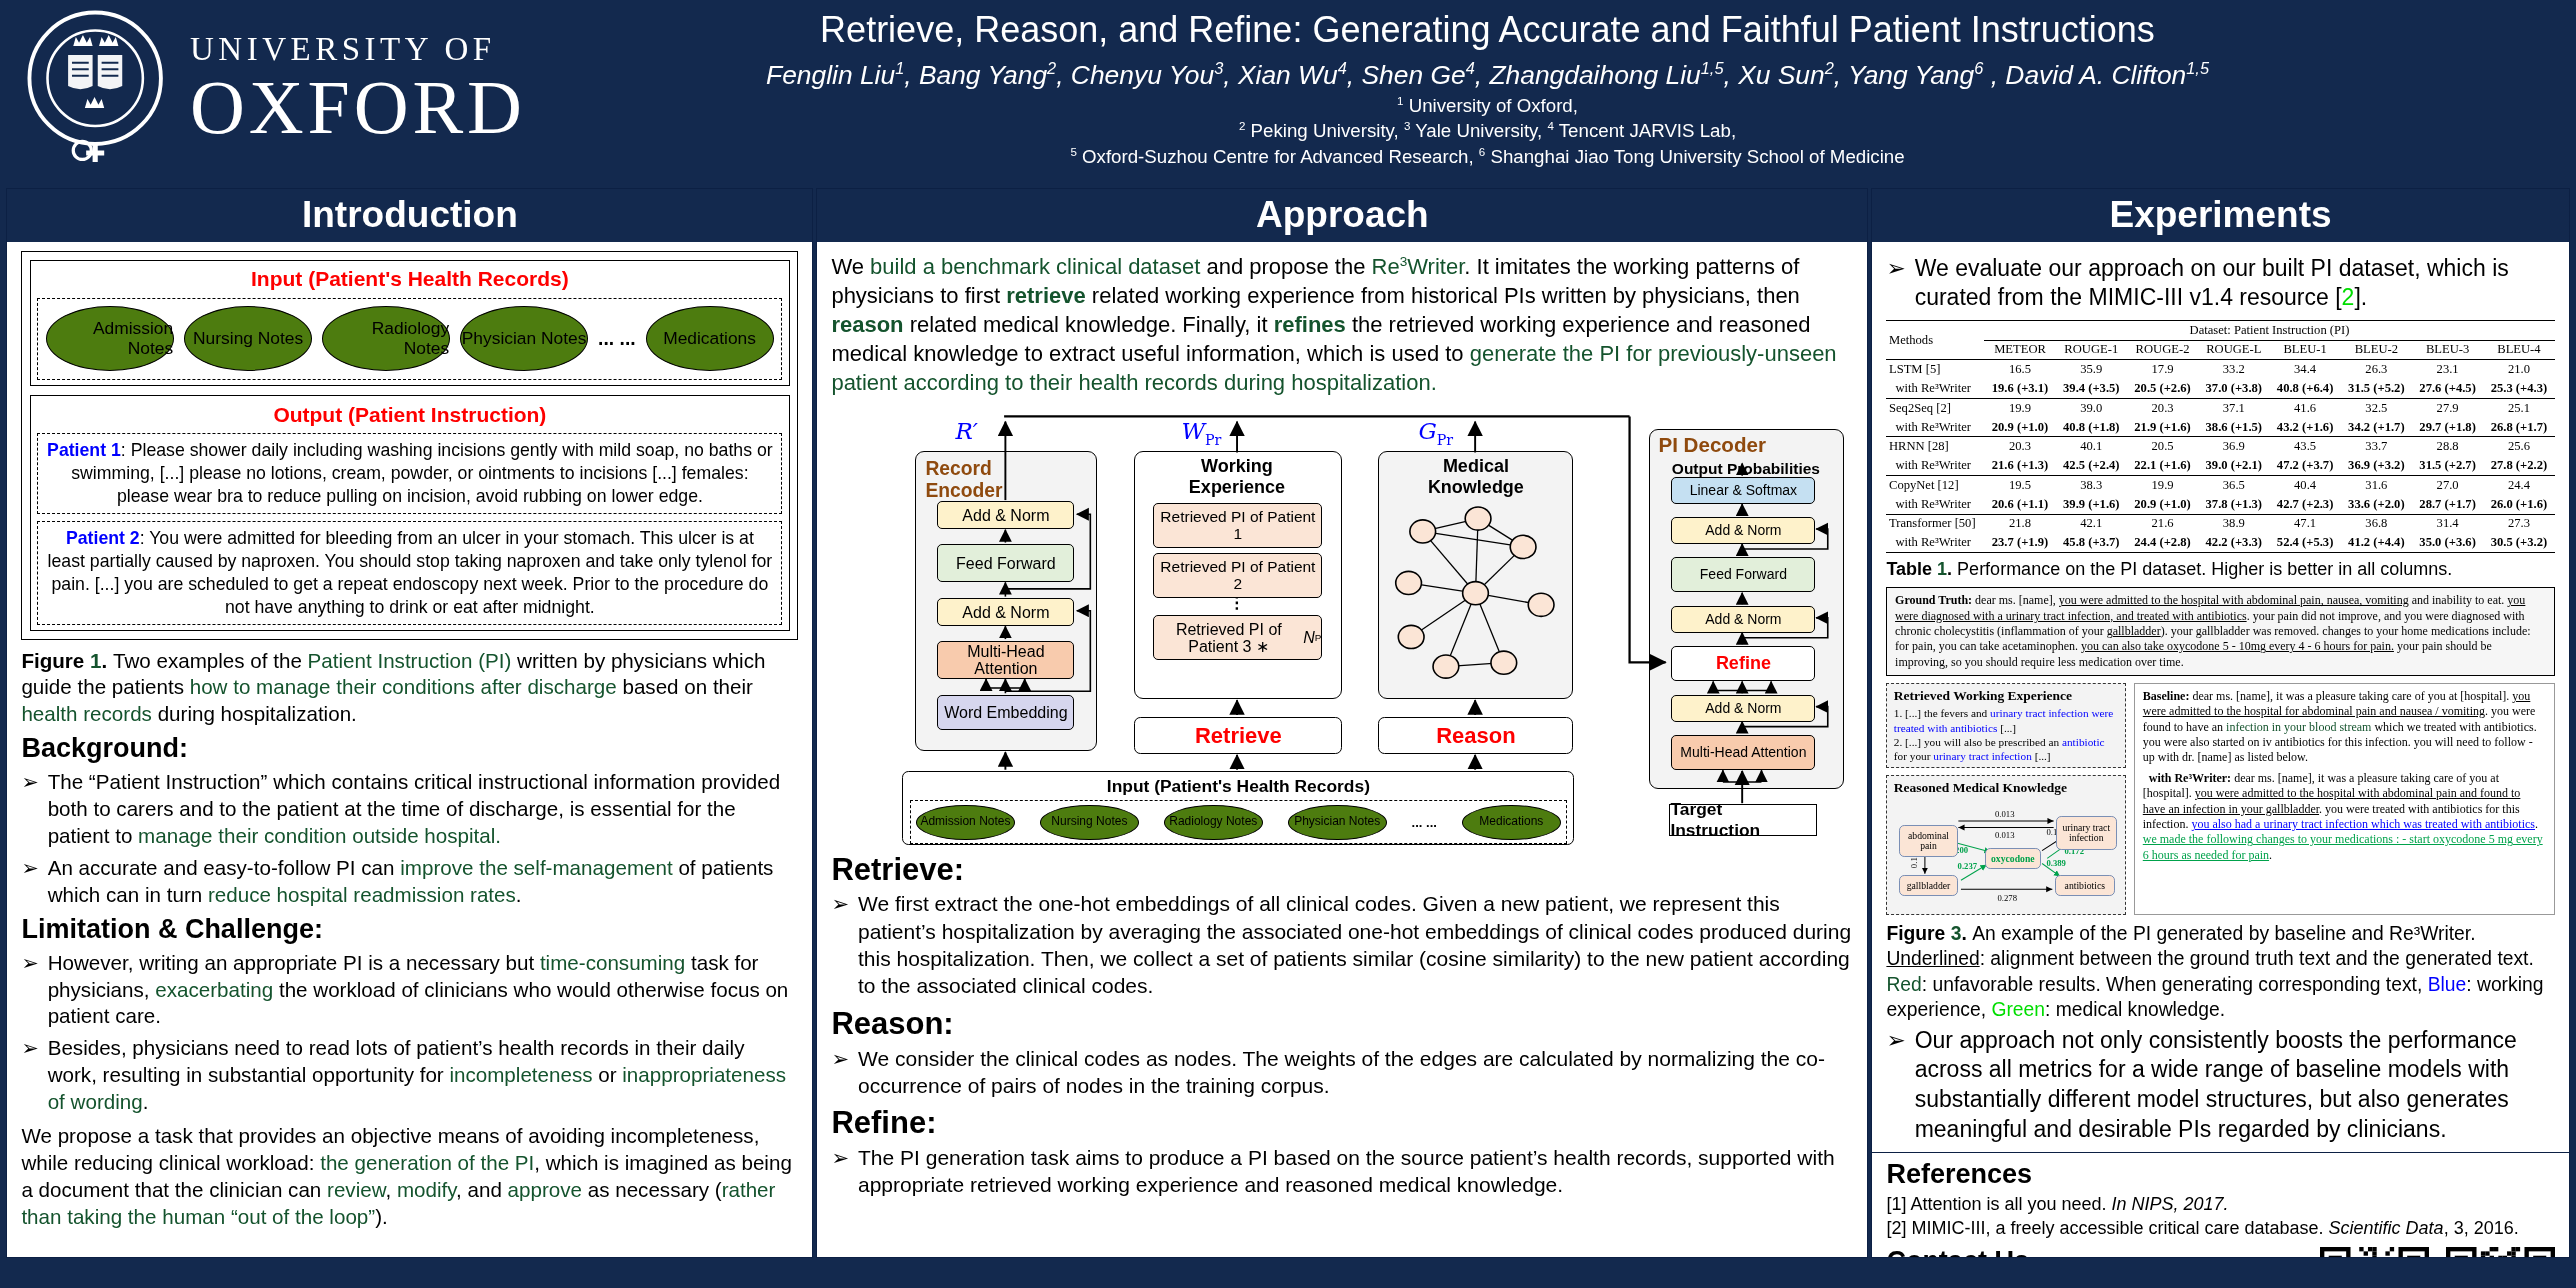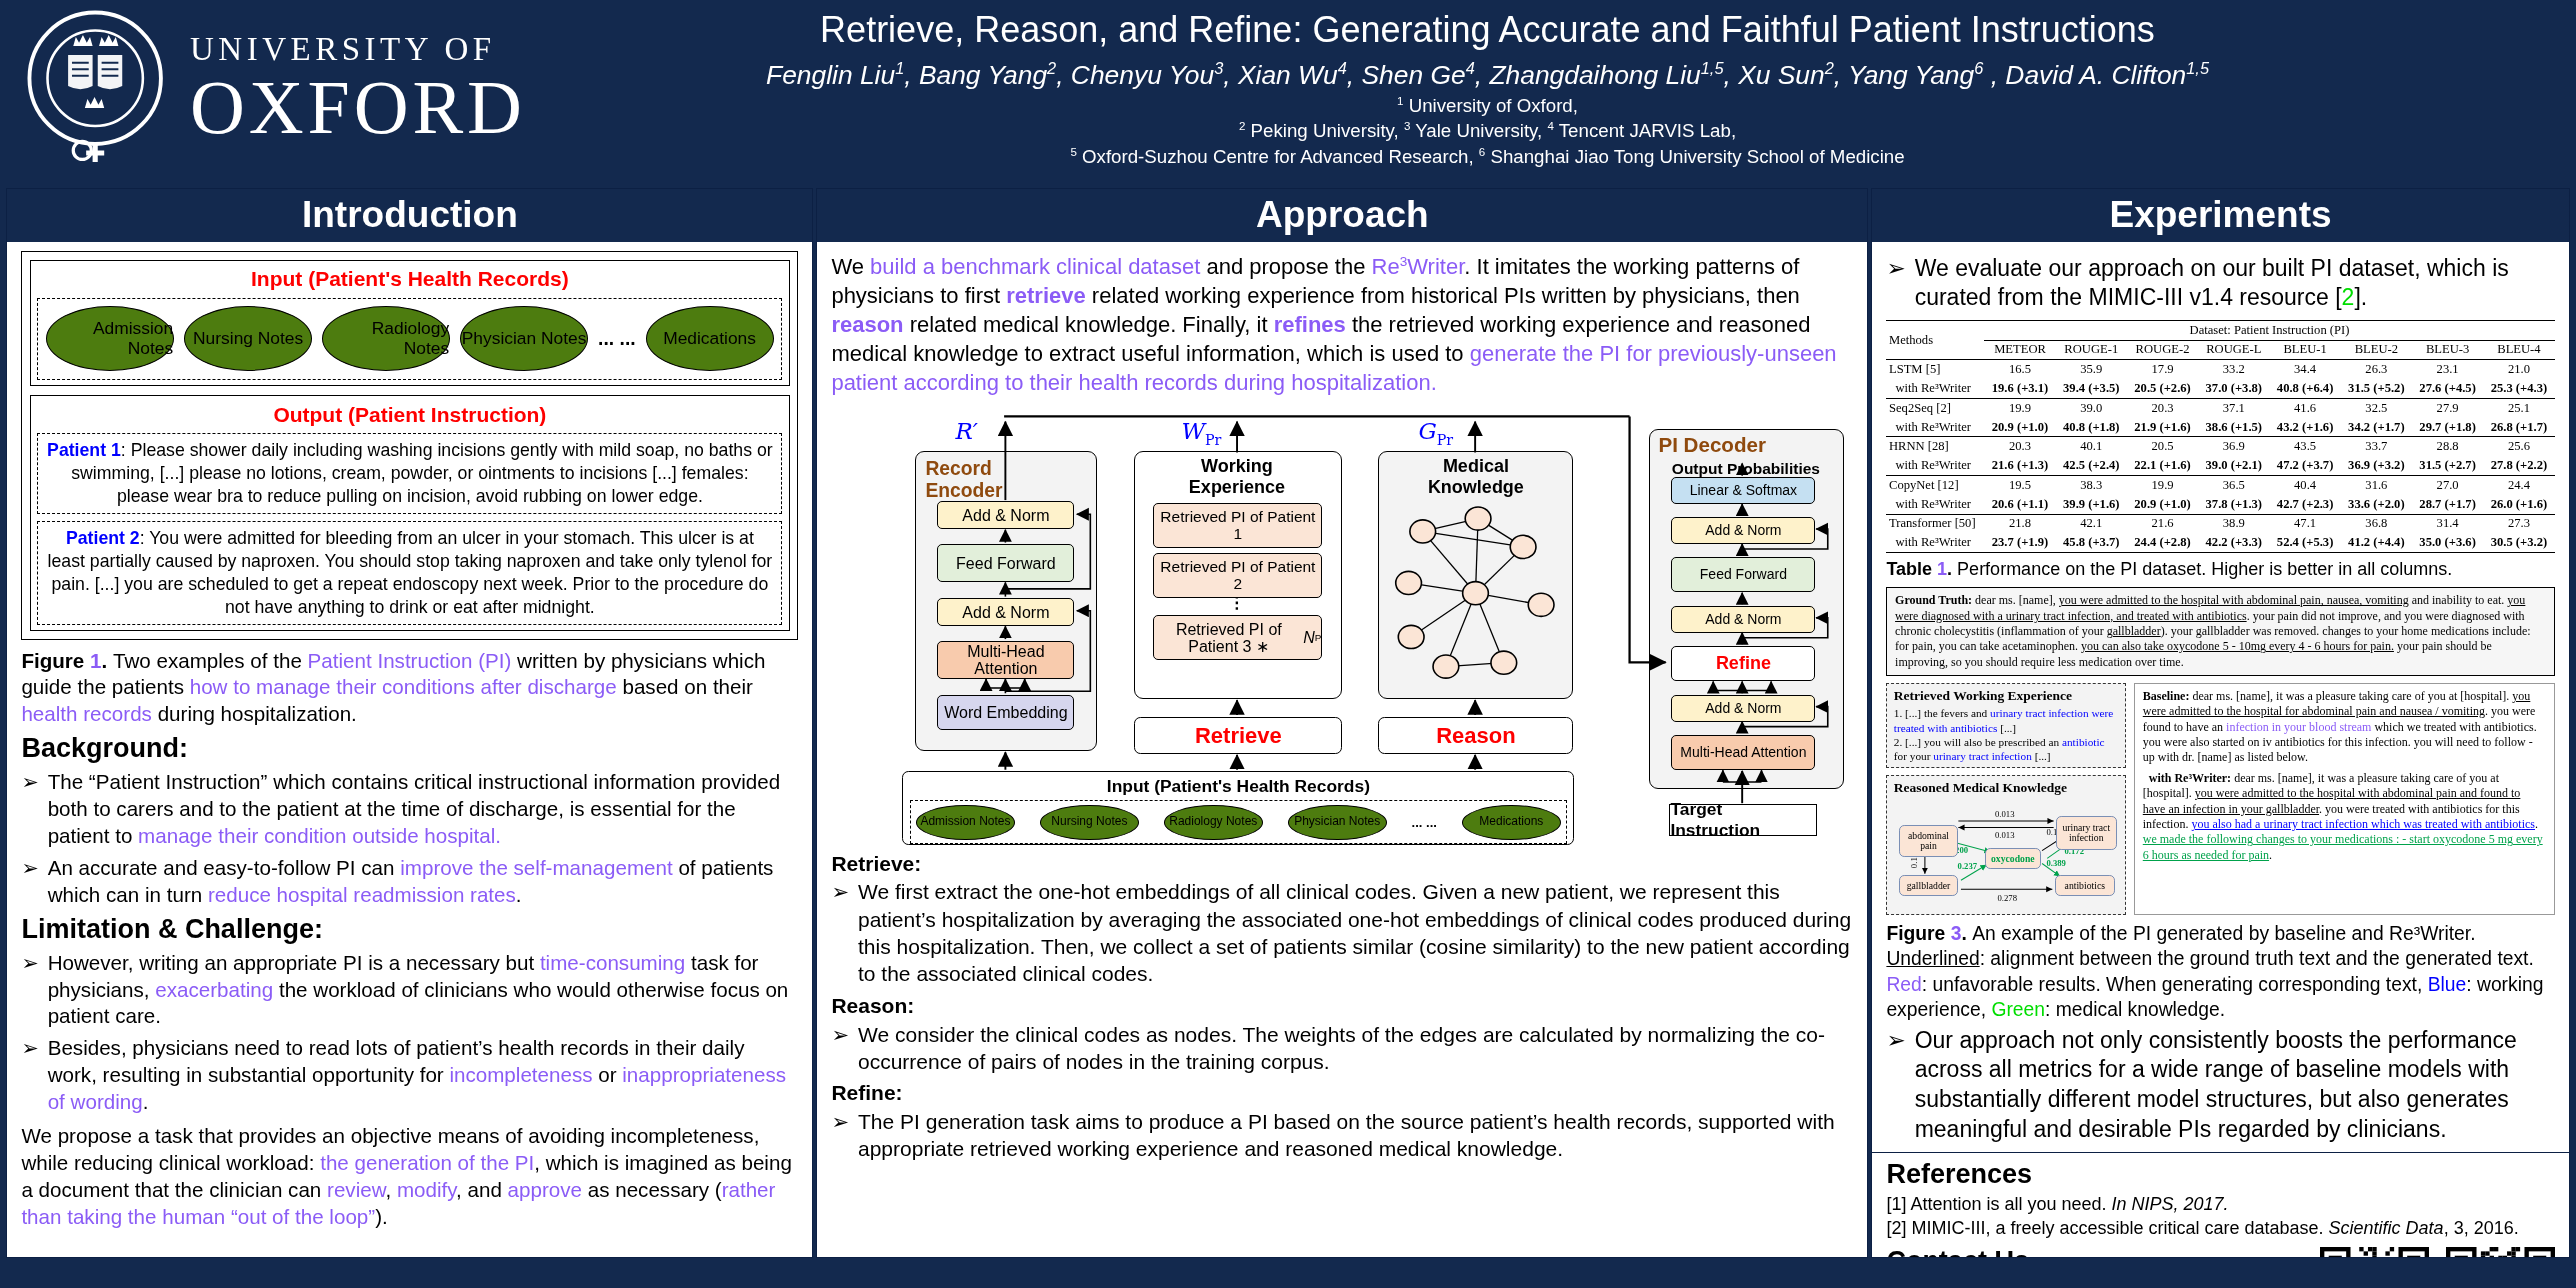--- a/index.html
+++ b/index.html
@@ -1,19 +1,19 @@
 <!DOCTYPE html>
 <html style="font-size:10.3px"><head>
 <meta charset="utf-8">
 <style>
   html,body{margin:0;padding:0;}
   body{width:2576px;height:1288px;position:relative;background:#13294e;font-family:"Liberation Sans",sans-serif;overflow:hidden;}
   sup{font-size:62%;line-height:0;} sub{font-size:62%;line-height:0;}
   .b{font-weight:bold;} .i{font-style:italic;} .u{text-decoration:underline;}
-  .c-red{color:#8b5cf6;} .c-blue{color:#0000fe;} .c-green{color:#00dd00;} .c-dgreen{color:#00a24b;} .c-brown{color:#8f4a0e;}
+  .c-red{color:#14532d;} .c-blue{color:#0000fe;} .c-green{color:#00dd00;} .c-dgreen{color:#00a24b;} .c-brown{color:#8f4a0e;}
 
   
   .masthead{position:absolute;top:0;left:0;right:0;height:185px;background:#13294e;color:#fff;}
   .logo{position:absolute;left:23px;top:6.4px;display:flex;align-items:center;gap:22px;}
   .wm1{font-family:"Liberation Serif",serif;font-size:33px;letter-spacing:4.5px;}
   .wm2{font-family:"Liberation Serif",serif;font-size:76px;letter-spacing:3.9px;margin-top:-3.9px;}
   .head-text{position:absolute;left:451px;right:52px;top:9px;text-align:center;}
   .title{font-size:36px;}
   .authors{font-size:26.4px;font-style:italic;margin-top:9px;}
   .affil{font-size:18.7px;margin-top:3.9px;line-height:1.15;}
@@ -51,21 +51,21 @@
   .m-lav{background:#d6d6ee;} .m-blue{background:#c5e0f2;} .m-peach2{background:#fbe5d6;}
   .rbtn{position:absolute;z-index:3;border:1.6px solid #000;border-radius:6.4px;background:#fff;display:flex;align-items:center;justify-content:center;font-weight:bold;color:#fe0000;font-size:22px;}
   .mathlab{position:absolute;z-index:4;color:#0000fe;font-family:"DejaVu Serif",serif;font-style:italic;font-size:23px;}
   .mathlab sub{font-style:normal;}
   .dg-input{position:absolute;left:71px;top:370px;width:670px;height:72px;border:1.6px solid #000;border-radius:6.4px;background:#fff;z-index:2;}
   .dg-input .ttl{font-size:17.4px;font-weight:bold;text-align:center;margin-top:3.2px;}
   .dg-input .ellipse-row{margin:3.9px 6.4px;border-width:1.6px;padding:3.2px 5.2px;}
   .dg-input .ellipse{width:97px;height:33px;font-size:12px;border-width:1.3px;}
   .dg-input .dots{font-size:13px;}
   .target{position:absolute;left:838px;top:403px;width:146px;height:30px;border:1.9px solid #000;background:#fff;z-index:3;display:flex;align-items:center;justify-content:center;font-weight:bold;font-size:17.4px;}
-  .sec-h{font-size:21px;font-weight:bold;margin:6.4px 0 1.3px;}
+  .sec-h{font-size:31px;font-weight:bold;margin:6.4px 0 1.3px;}
   .sec-b{display:flex;gap:9px;font-size:21px;line-height:1.3;margin:2.6px 0;}
 
   
   .ex-bullet{display:flex;gap:9px;font-size:23px;line-height:1.3;margin:2.6px 0 6.4px;}
   .results{width:100%;border-collapse:collapse;table-layout:fixed;font-family:"Liberation Serif",serif;font-size:12.6px;margin:1.3px 0 5.2px;border-top:1.9px solid #000;border-bottom:1.9px solid #000;}
   .results th,.results td{padding:1.9px 1.3px;text-align:center;font-weight:normal;}
   .results col.c-m{width:98px;}
   .results .ds{border-bottom:1px solid #000;}
   .results .colh th{border-bottom:1.6px solid #000;}
   .results th.mh{text-align:left;padding-left:2.6px;border-bottom:1.6px solid #000;}

